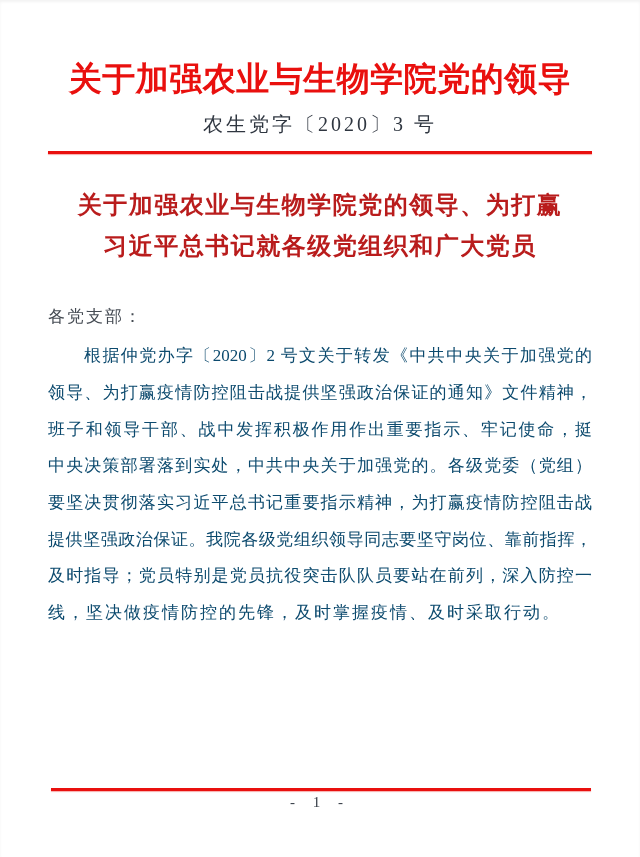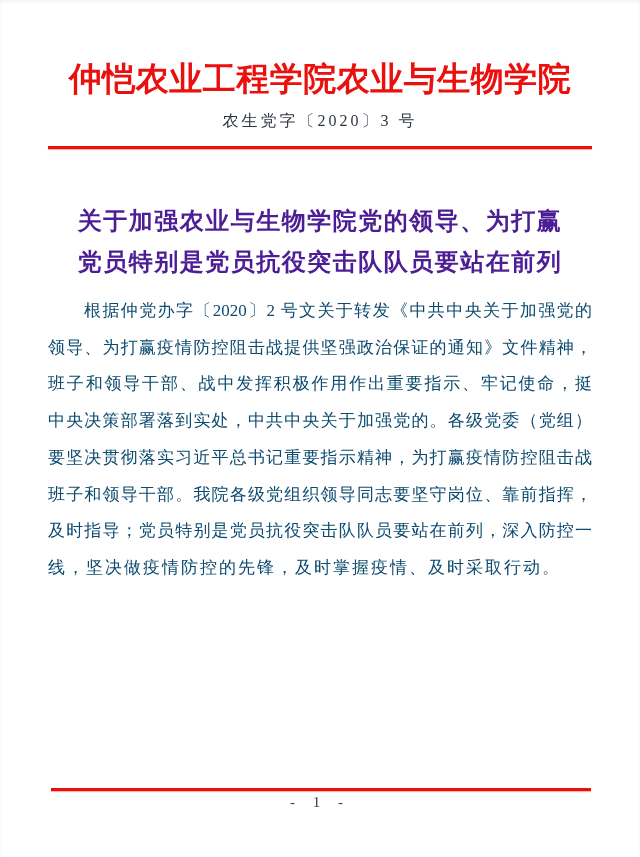--- a/index.html
+++ b/index.html
@@ -20,37 +20,37 @@
     font-size: 33px;
     font-weight: bold;
     letter-spacing: 0.5px;
     color: #e9100e;
     line-height: 1.4;
     font-family: "Liberation Serif", "DejaVu Serif", serif;
   }
   .doc-number {
     margin-top: 9px;
     text-align: center;
-    font-size: 16px;
+    font-size: 20px;
     letter-spacing: 3px;
     color: #2f3640;
     line-height: 1.3;
   }
   .rule-top {
     margin: 14px 48px 0 48px;
     height: 3px;
     background: #e9100e;
     box-shadow: 0 1px 1px rgba(233,16,14,0.35);
   }
   .doc-title {
-    margin-top: 51px;
+    margin-top: 30px;
     text-align: center;
     font-size: 24px;
     font-weight: bold;
-    color: #4c1d95;
+    color: #b91c1c;
     line-height: 41px;
     letter-spacing: 1.5px;
     font-family: "Liberation Sans", "DejaVu Sans", sans-serif;
   }
   .salutation {
     margin: 41px 48px 0 48px;
     font-size: 17px;
     color: #454b53;
     letter-spacing: 2px;
     line-height: 20px;
@@ -90,39 +90,40 @@
     font-size: 15px;
     letter-spacing: 7px;
     color: #39404a;
   }
 </style>
 </head>
 <body>
 
 <div class="page">
 
-  <div class="issuer">仲恺农业工程学院农业与生物学院</div>
+  <div class="issuer">关于加强农业与生物学院党的领导</div>
 
   <div class="doc-number">农生党字〔2020〕3 号</div>
 
   <div class="rule-top"></div>
 
   <div class="doc-title">
     <div>关于加强农业与生物学院党的领导、为打赢</div>
-    <div>党员特别是党员抗役突击队队员要站在前列</div>
+    <div>习近平总书记就各级党组织和广大党员</div>
   </div>
 
+  <div class="salutation">各党支部：</div>
 
   <div class="body-text">
     <div class="body-line indent">根据仲党办字〔2020〕2 号文关于转发《中共中央关于加强党的</div>
     <div class="body-line">领导、为打赢疫情防控阻击战提供坚强政治保证的通知》文件精神，</div>
     <div class="body-line">班子和领导干部、战中发挥积极作用作出重要指示、牢记使命，挺</div>
     <div class="body-line">中央决策部署落到实处，中共中央关于加强党的。各级党委（党组）</div>
     <div class="body-line">要坚决贯彻落实习近平总书记重要指示精神，为打赢疫情防控阻击战</div>
-    <div class="body-line">班子和领导干部。我院各级党组织领导同志要坚守岗位、靠前指挥，</div>
+    <div class="body-line">提供坚强政治保证。我院各级党组织领导同志要坚守岗位、靠前指挥，</div>
     <div class="body-line">及时指导；党员特别是党员抗役突击队队员要站在前列，深入防控一</div>
     <div class="body-line last">线，坚决做疫情防控的先锋，及时掌握疫情、及时采取行动。</div>
   </div>
 
   <div class="rule-bottom"></div>
 
   <div class="page-number">- 1 -</div>
 
 </div>
 

